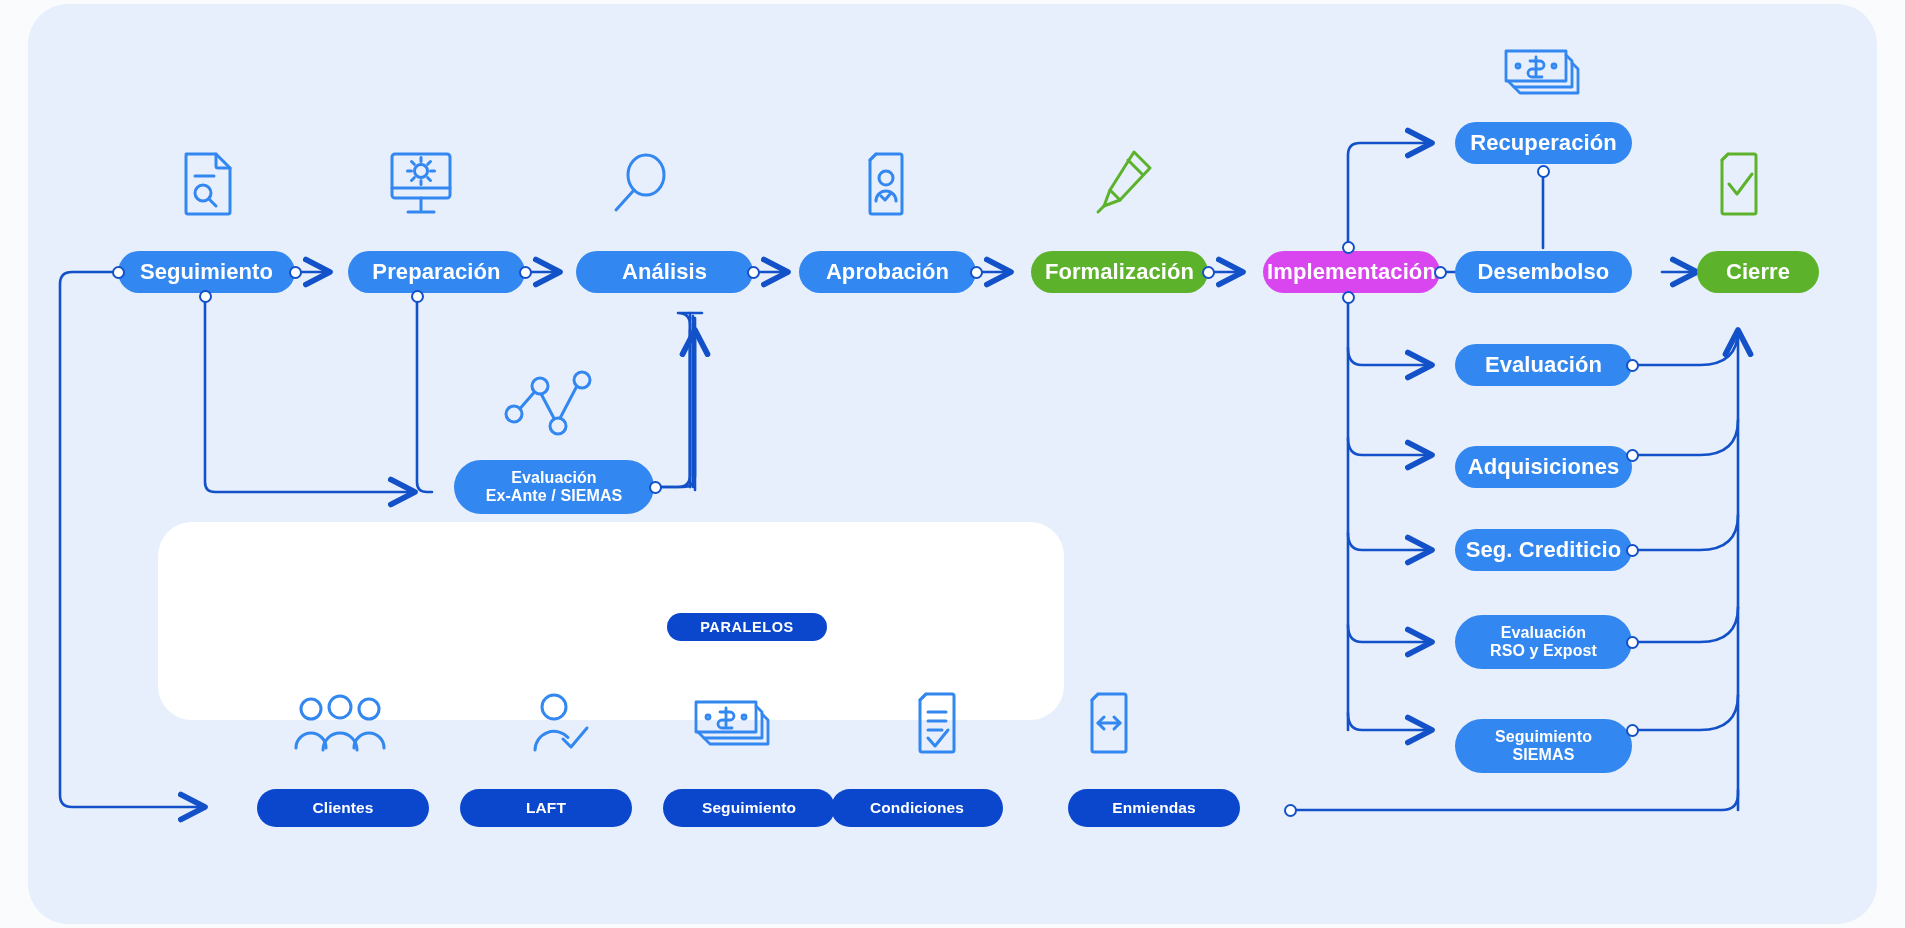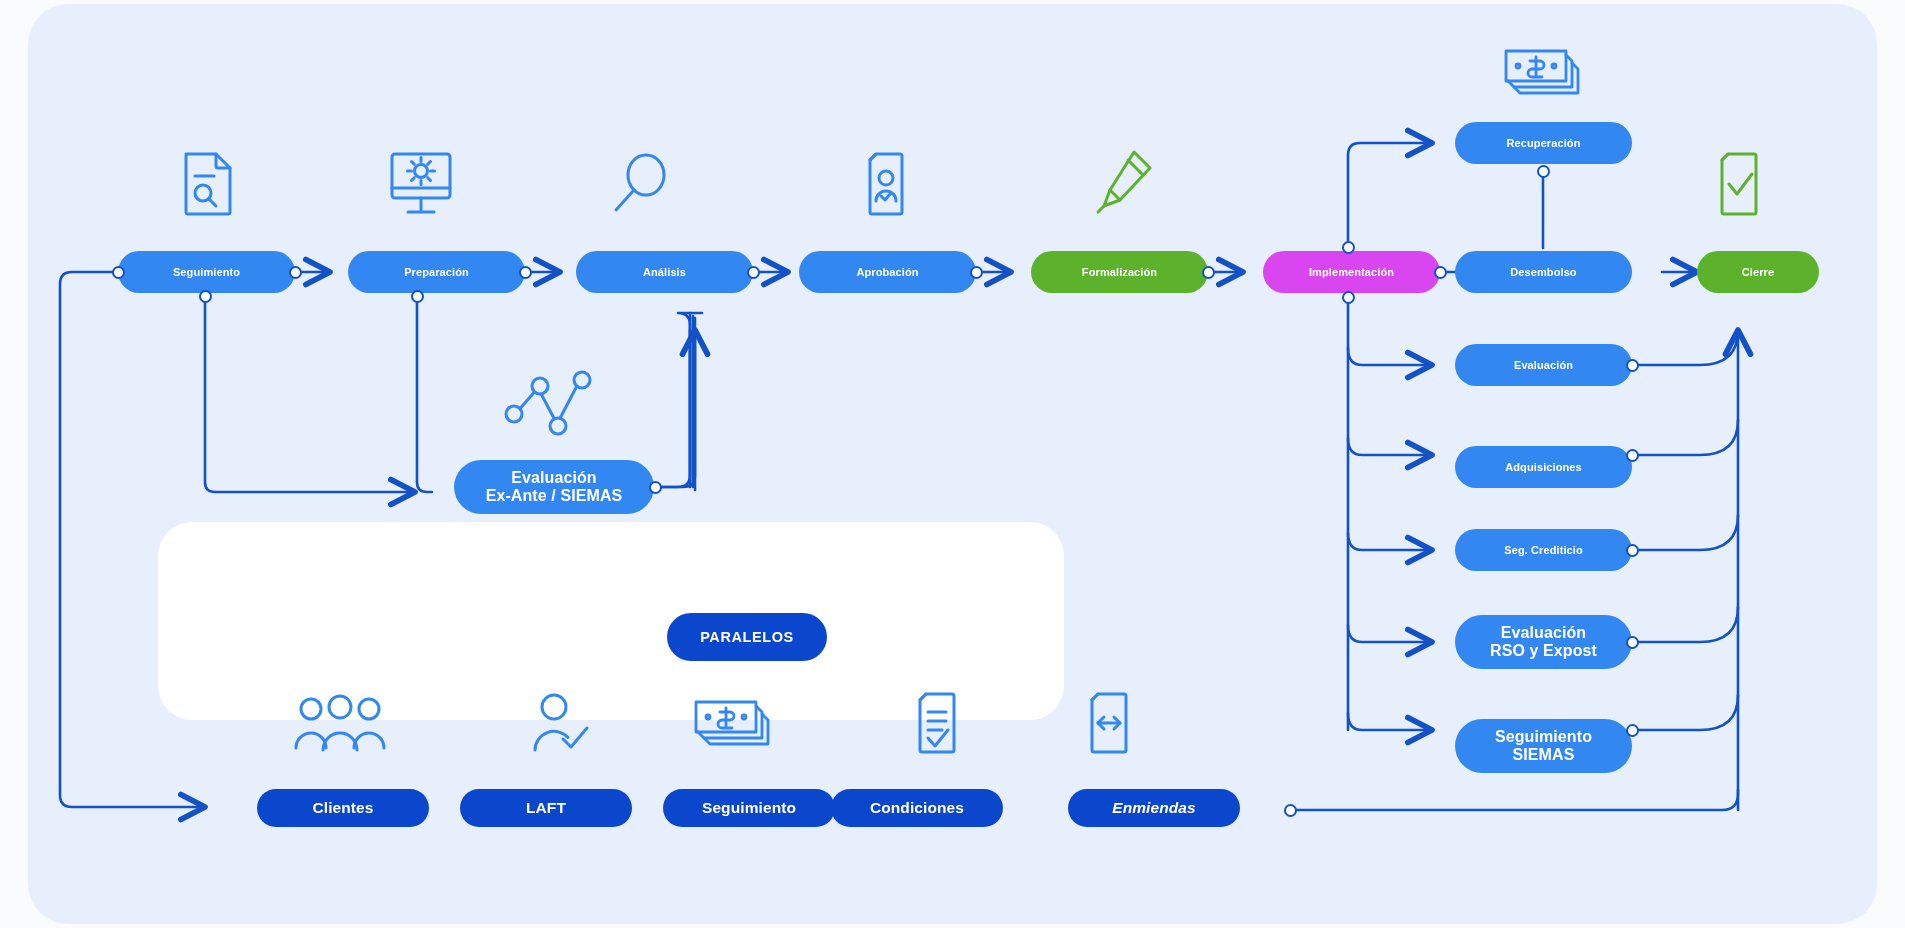--- a/index.html
+++ b/index.html
@@ -46,24 +46,24 @@
     letter-spacing: 0.1px;
     line-height: 1.12;
     white-space: pre-line;
     user-select: none;
   }
   .node.blue    { background: #3287f0; }
   .node.green   { background: #5cb32b; }
   .node.orange  { background: #d946ef; }
   .node.navy    { background: #0b47cc; }
 
-  .n-main  { height: 42px; font-size: 11px; }
+  .n-main  { height: 42px; font-size: 22px; }
   .n-two   { height: 54px; font-size: 16px; }
   .n-par   { height: 38px; font-size: 15.5px; }
-  .n-badge { height: 48px; font-size: 14.5px; letter-spacing: 0.6px; }
+  .n-badge { height: 28px; font-size: 14.5px; letter-spacing: 0.6px; }
 
   .icon {
     position: absolute;
     display: block;
   }
   #paralelos-card {
     position: absolute;
     left: 158px;
     top: 522px;
     width: 906px;
@@ -354,21 +354,21 @@
   </div>
 
   <div class="node navy n-par" style="left:663px; top:789px; width:172px;">
     <span>Seguimiento</span>
   </div>
 
   <div class="node navy n-par" style="left:831px; top:789px; width:172px;">
     <span>Condiciones</span>
   </div>
 
-  <div class="node navy n-par" style="left:1068px; top:789px; width:172px;font-style:italic;">
+  <div class="node navy n-par" style="left:1068px; top:789px; width:172px;">
     <span>Enmiendas</span>
   </div>
 
   <div class="dot" style="left:118px; top:272px;"></div>
   <div class="dot" style="left:295px; top:272px;"></div>
   <div class="dot" style="left:205px; top:296px;"></div>
   <div class="dot" style="left:525px; top:272px;"></div>
   <div class="dot" style="left:417px; top:296px;"></div>
   <div class="dot" style="left:753px; top:272px;"></div>
   <div class="dot" style="left:976px; top:272px;"></div>

